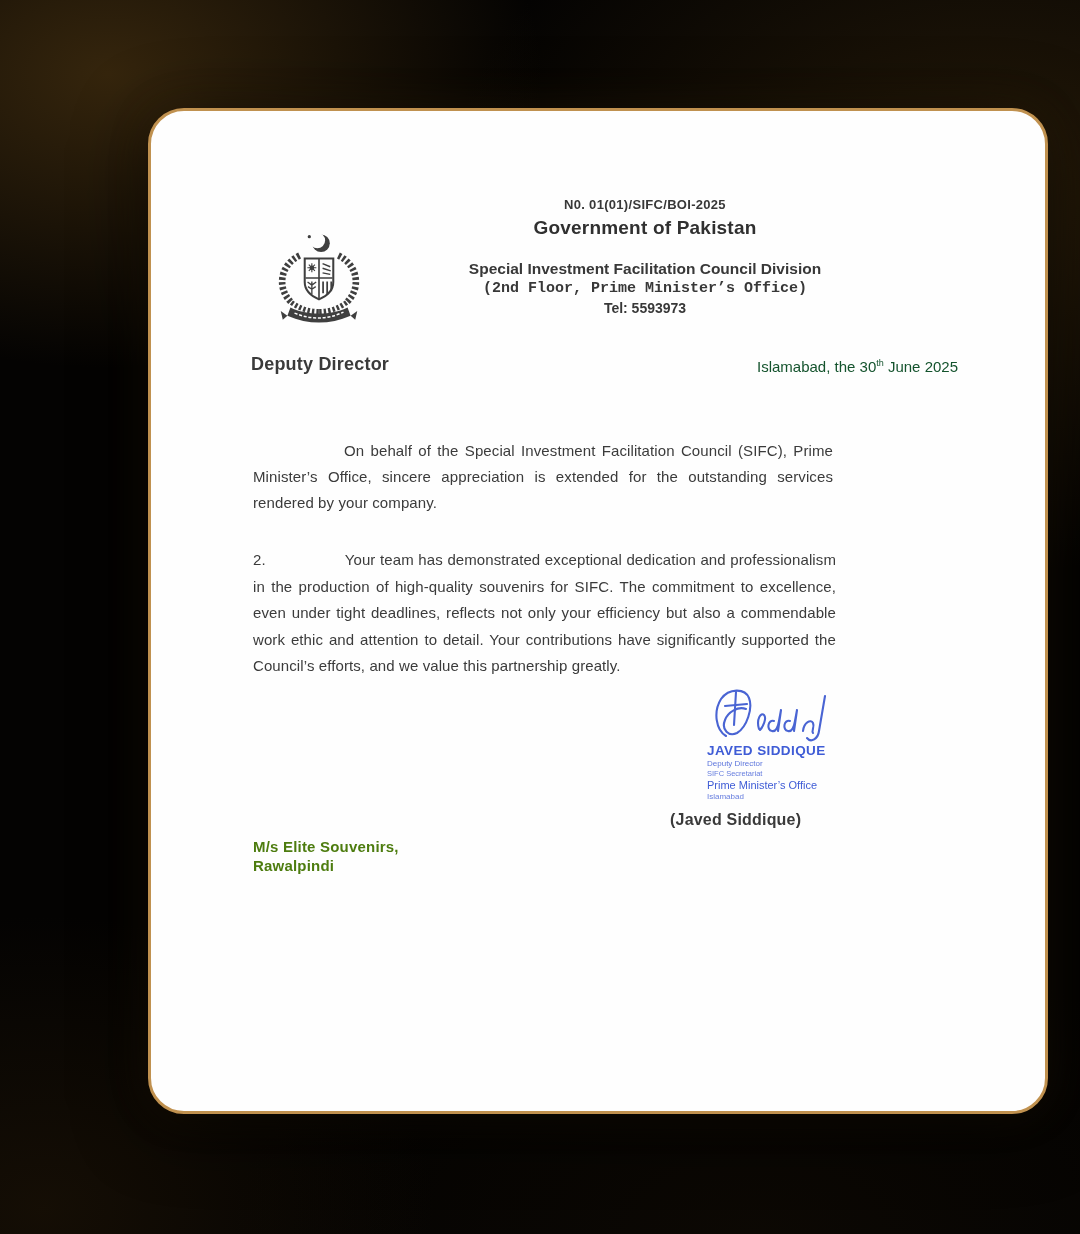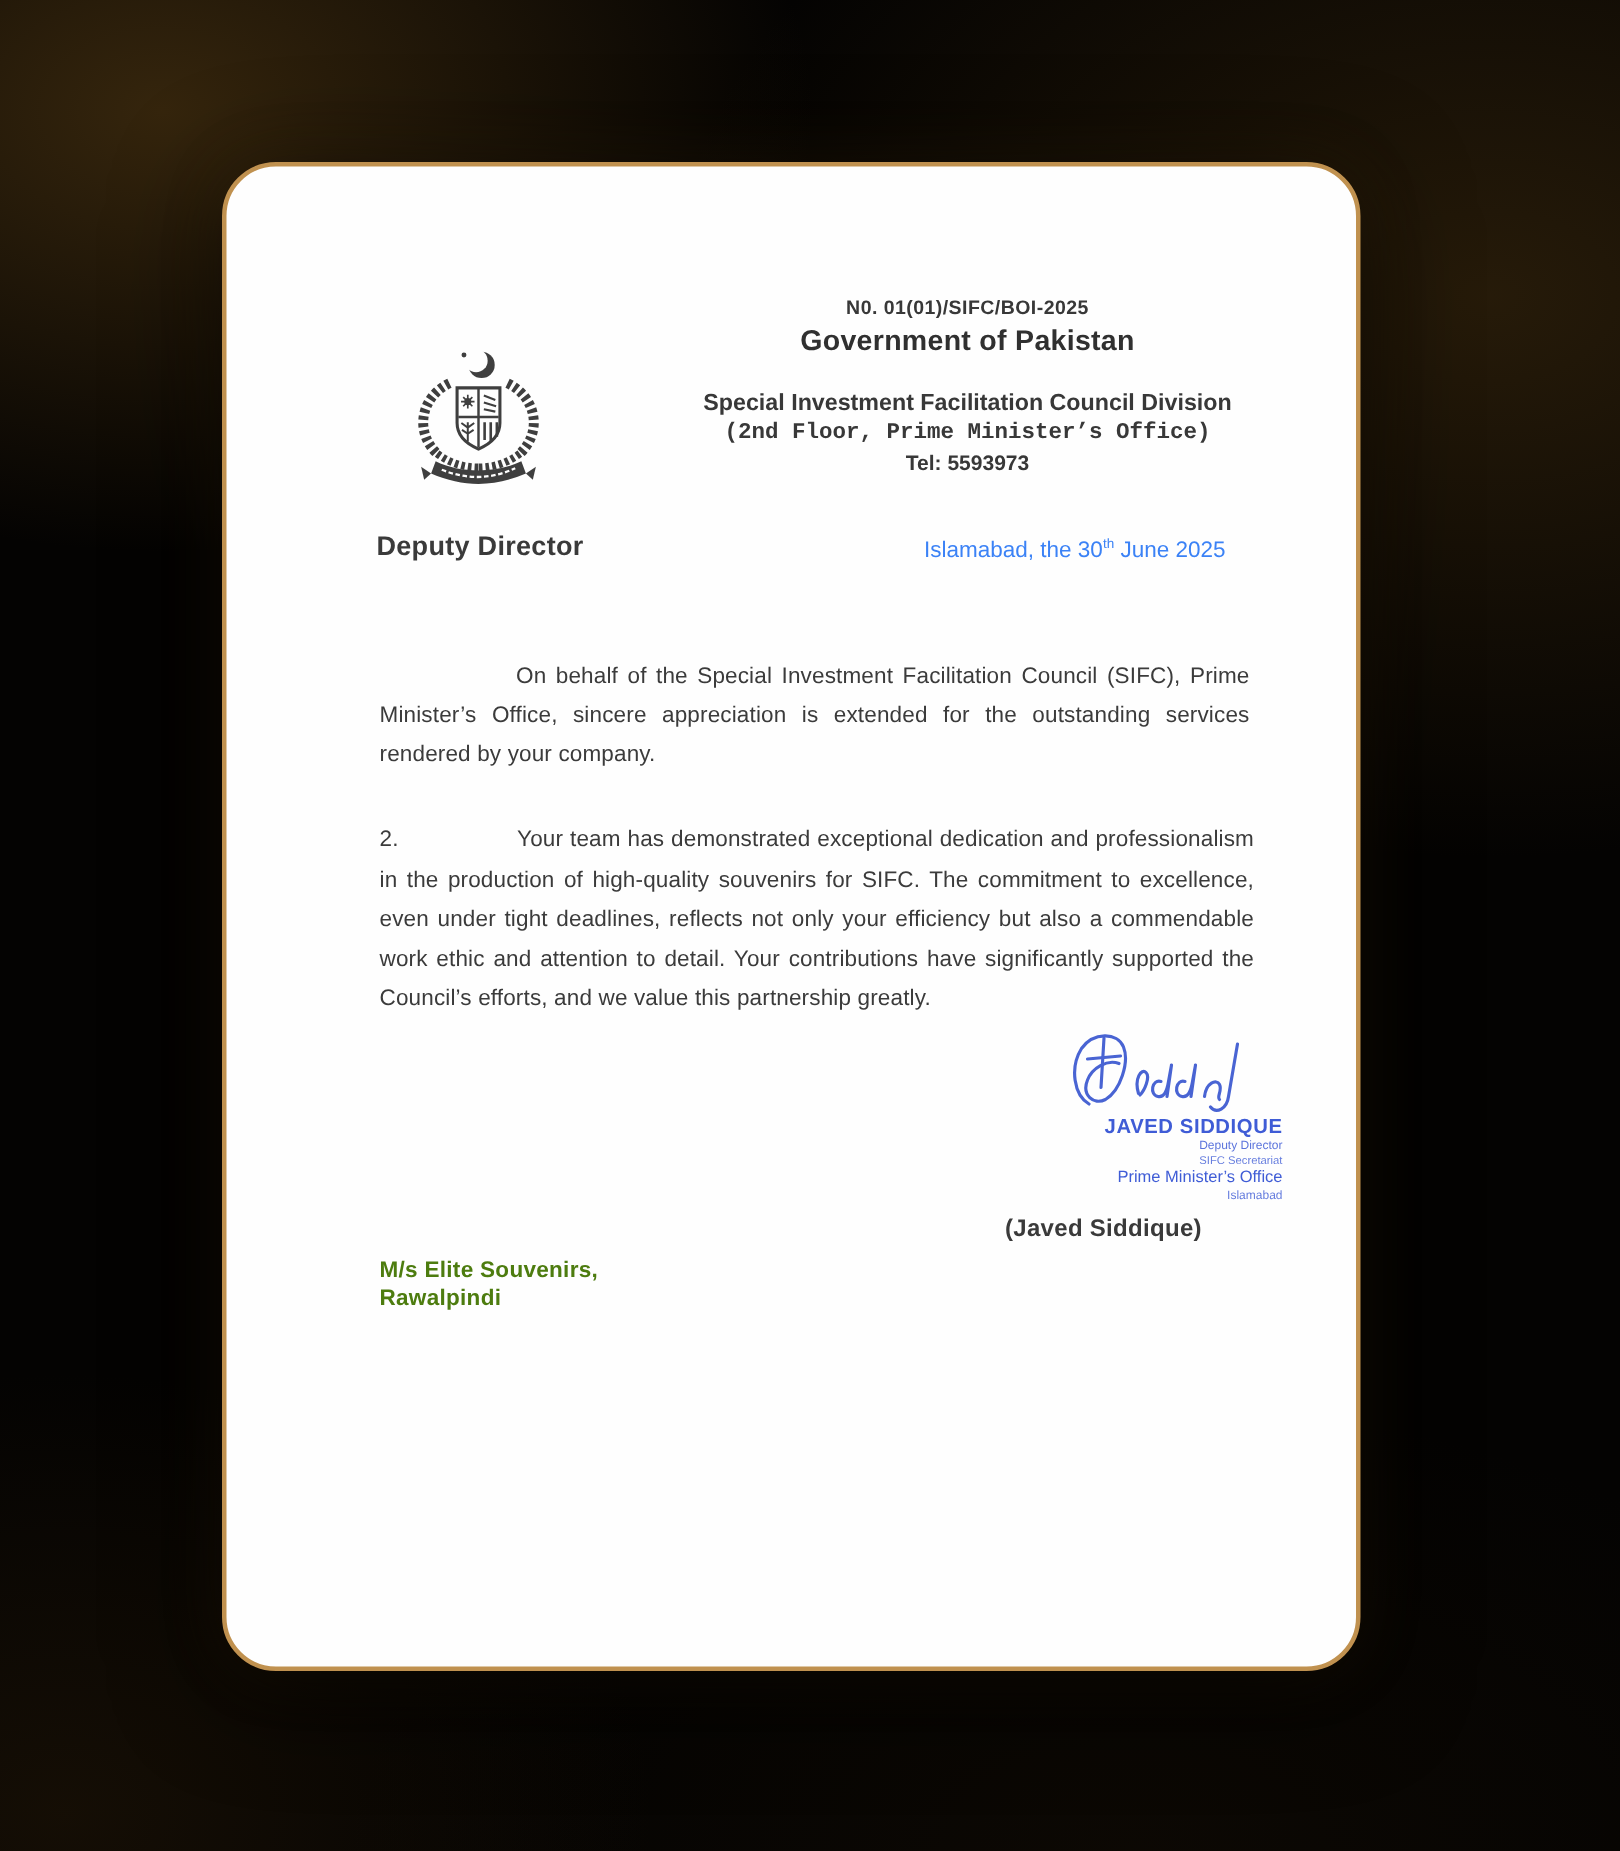--- a/index.html
+++ b/index.html
@@ -12,21 +12,21 @@
       radial-gradient(ellipse 560px 420px at 4% 98%, rgba(52,34,10,0.35), transparent 70%),
       radial-gradient(ellipse 700px 400px at 70% 100%, rgba(40,26,8,0.22), transparent 75%),
       #040302;
     position: relative;
     overflow: hidden;
   }
 
   .document-card {
     position: absolute;
     left: 148px; top: 108px;
-    width: 759px; height: 1006px;
+    width: 900px; height: 1006px;
     background: #fefefe;
     border: 3px solid #c0914f;
     border-radius: 36px;
     box-shadow: 0 12px 70px rgba(0,0,0,0.85), 0 0 42px rgba(140,95,30,0.18);
   }
 
   
   .letterhead {
     position: absolute;
     left: 214px; top: 86px; width: 560px;
@@ -48,21 +48,21 @@
   
   .sender-title {
     position: absolute;
     left: 100px; top: 243px;
     font-size: 18px; font-weight: 700; color: #3a3a3a;
     letter-spacing: 0.2px;
   }
   .dateline {
     position: absolute;
     right: 87px; top: 247px;
-    font-size: 15px; color: #3b82f6;
+    font-size: 15px; color: #14532d;
   }
   .dateline sup { font-size: 9px; vertical-align: super; line-height: 0; }
 
   
   .para {
     position: absolute;
     left: 102px;
     color: #3b3b3b;
     font-size: 15px;
     text-align: justify;
@@ -74,21 +74,21 @@
 
   
   .signature-svg {
     position: absolute;
     left: 560px; top: 575px;
     width: 132px; height: 60px;
   }
   .stamp {
     position: absolute;
     left: 556px; top: 632px; width: 148px;
-    text-align: right;
+    text-align: left;
     color: #3f5cd6;
     z-index: 1;
   }
   .stamp-name   { font-size: 13.5px; font-weight: 700; letter-spacing: 0.4px; }
   .stamp-title  { font-size: 8px;  margin-top: 1px; opacity: 0.85; }
   .stamp-org    { font-size: 7.5px; margin-top: 1px; opacity: 0.8; }
   .stamp-office { font-size: 11px;  font-weight: 400; margin-top: 1px; }
   .stamp-city   { font-size: 8px;  margin-top: 1px; opacity: 0.8; }
   .typed-name {
     position: absolute;

